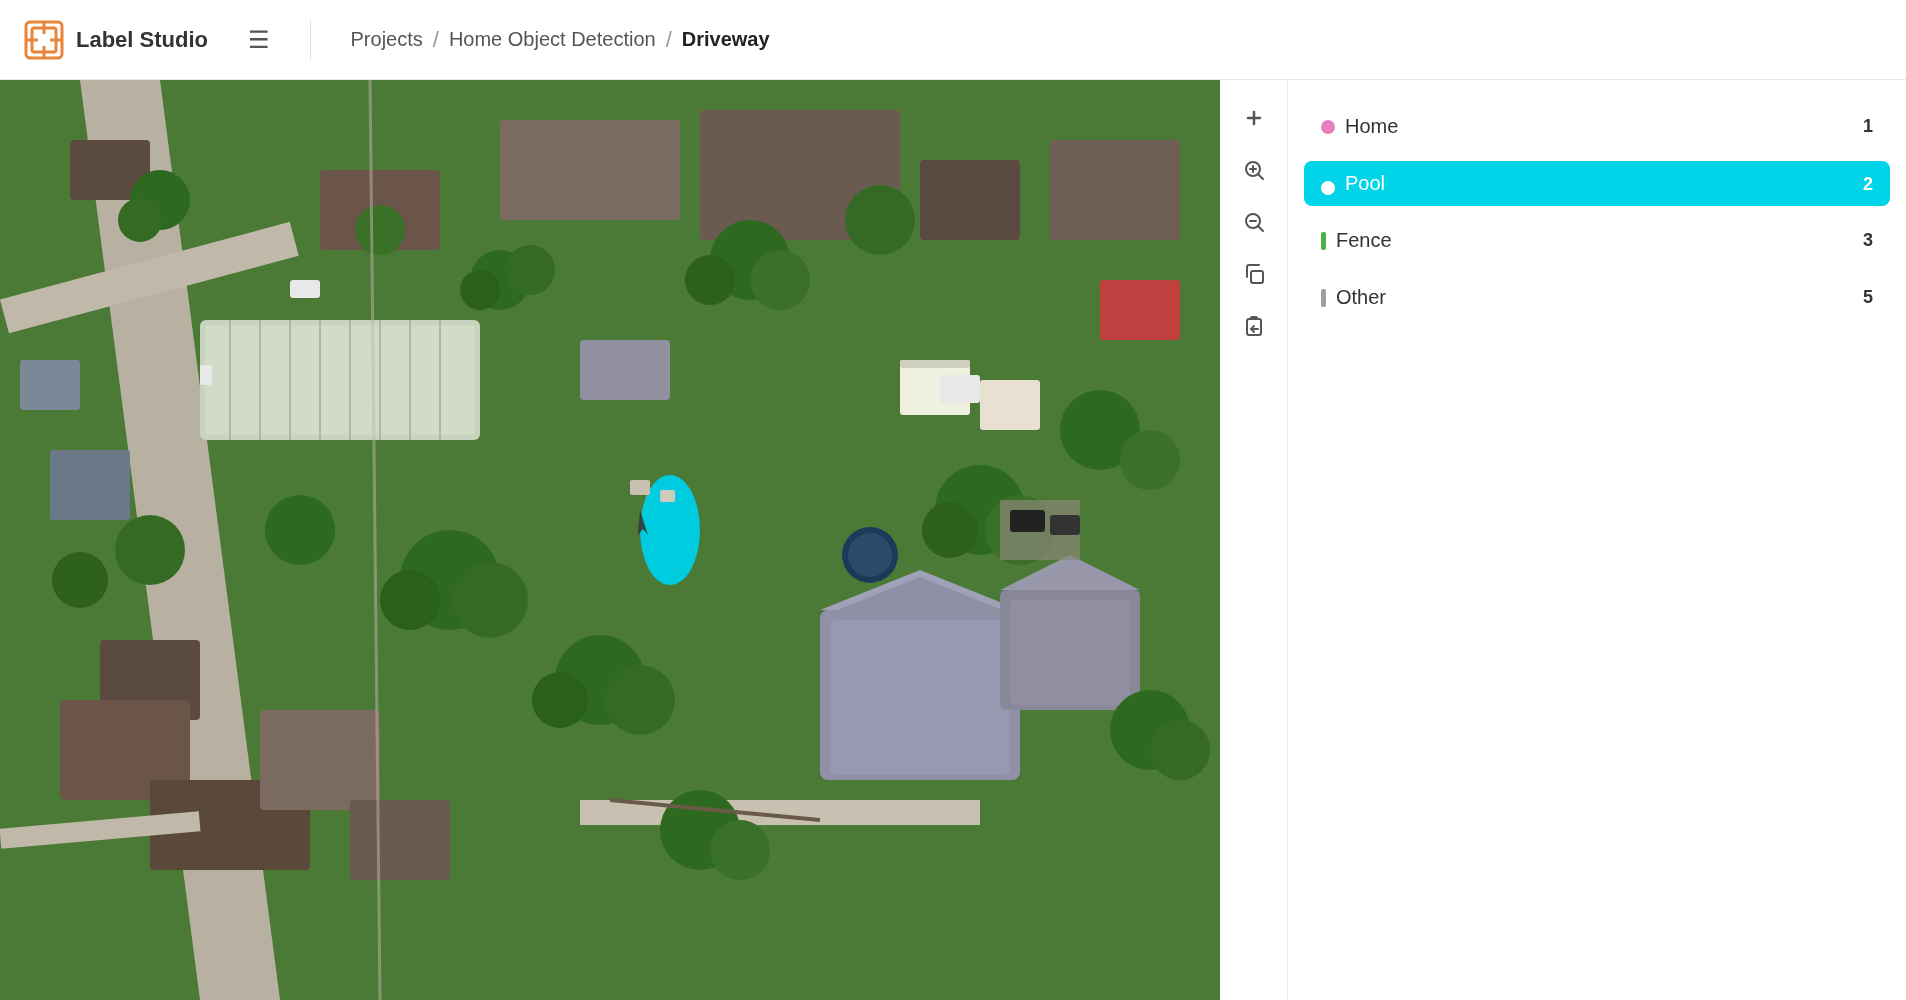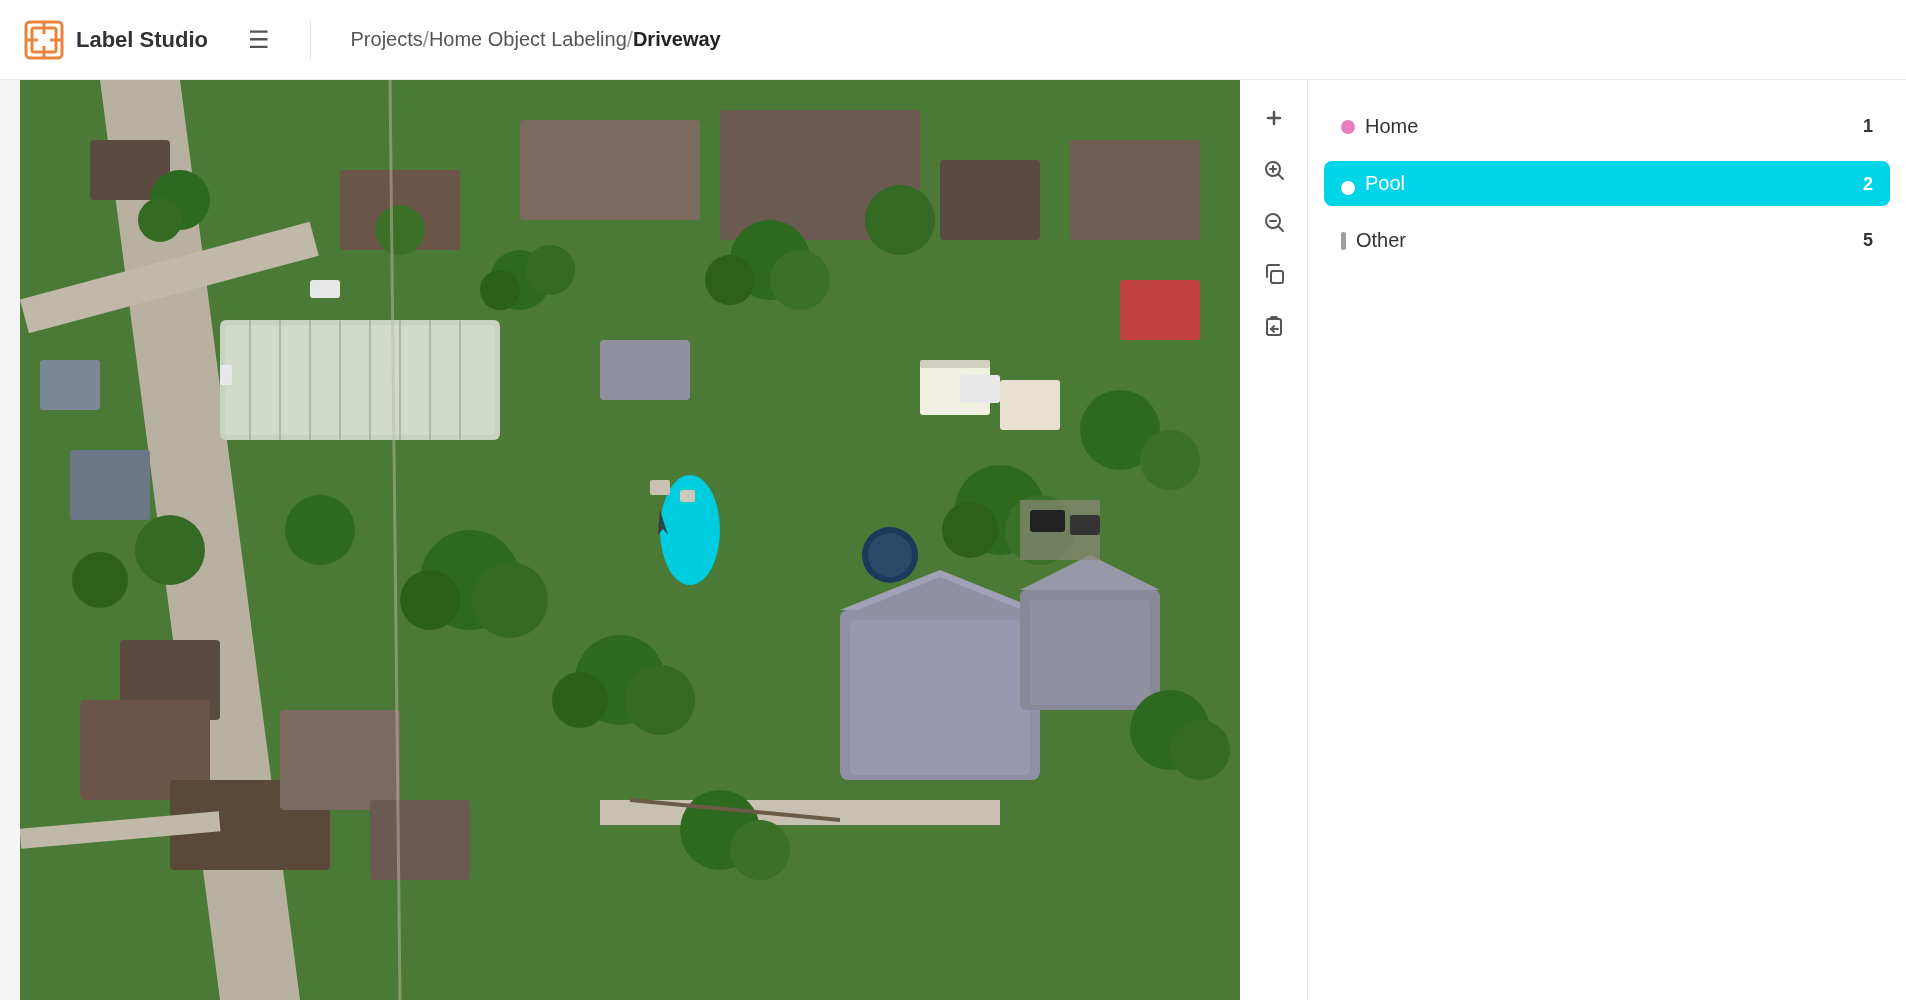--- a/index.html
+++ b/index.html
@@ -38,38 +38,38 @@
     }
     .divider-v {
       width: 1px;
       height: 40px;
       background: #e0e0e0;
       margin: 0 16px;
     }
     .breadcrumb {
       display: flex;
       align-items: center;
+      gap: 10px;
       font-size: 20px;
       color: #555;
     }
     .breadcrumb-sep {
       color: #999;
       font-size: 22px;
     }
     .breadcrumb-current {
       font-weight: 700;
       color: #222;
     }
 
     
     .main {
       display: flex;
       height: calc(1000px - 80px);
       background: #f0f0f0;
-      margin-left: 20px;
     }
 
     
     .canvas-container {
       position: relative;
       flex: 0 0 1220px;
       height: 100%;
       overflow: hidden;
       background: #555;
     }
@@ -161,21 +161,21 @@
     <span class="logo-text">Label Studio</span>
   </div>
 
   <span class="menu-icon">☰</span>
 
   <div class="divider-v"></div>
 
   <nav class="breadcrumb">
     <span>Projects</span>
     <span class="breadcrumb-sep">/</span>
-    <span>Home Object Labeling</span>
+    <span>Home Object Detection</span>
     <span class="breadcrumb-sep">/</span>
     <span class="breadcrumb-current">Driveway</span>
   </nav>
 </div>
 
 <div class="main">
 
   <div class="canvas-container">
 
     <div class="aerial-sim">
@@ -336,18 +336,23 @@
         <div class="label-dot" style="background: rgb(232, 125, 189); border-radius: 50%;"></div>
         <span style="font-size: 20px;">Home</span>
         <span class="label-count">1</span>
       </div>
       <div class="label-item active" style="background: rgb(0, 212, 232); color: rgb(255, 255, 255); align-items: flex-end;">
         <div class="label-dot" style="background: rgb(255, 255, 255); border-radius: 50%;"></div>
         <span style="font-size: 20px;">Pool</span>
         <span class="label-count">2</span>
       </div>
       <div class="label-item">
+        <div class="label-dot" style="background: rgb(76, 175, 80); border-radius: 2px; width: 5px; height: 18px;"></div>
+        <span style="font-size: 20px;">Fence</span>
+        <span class="label-count">3</span>
+      </div>
+      <div class="label-item">
         <div class="label-dot" style="background: rgb(158, 158, 158); border-radius: 2px; width: 5px; height: 18px;"></div>
         <span style="font-size: 20px;">Other</span>
         <span class="label-count">5</span>
       </div>
     </div>
 </div>
 
 </body></html>

